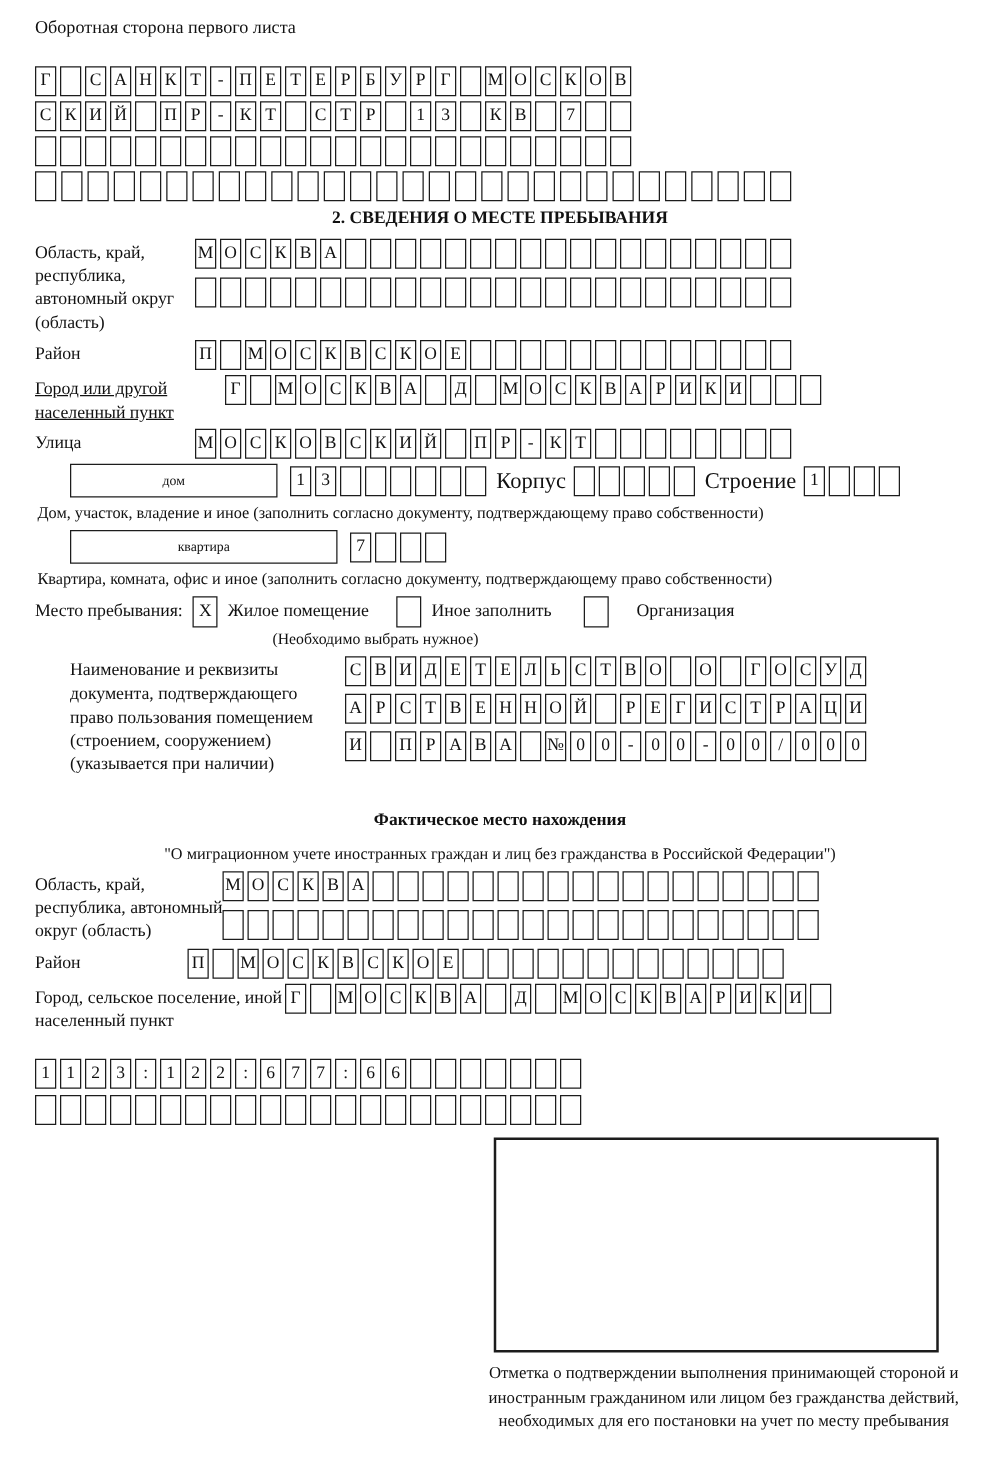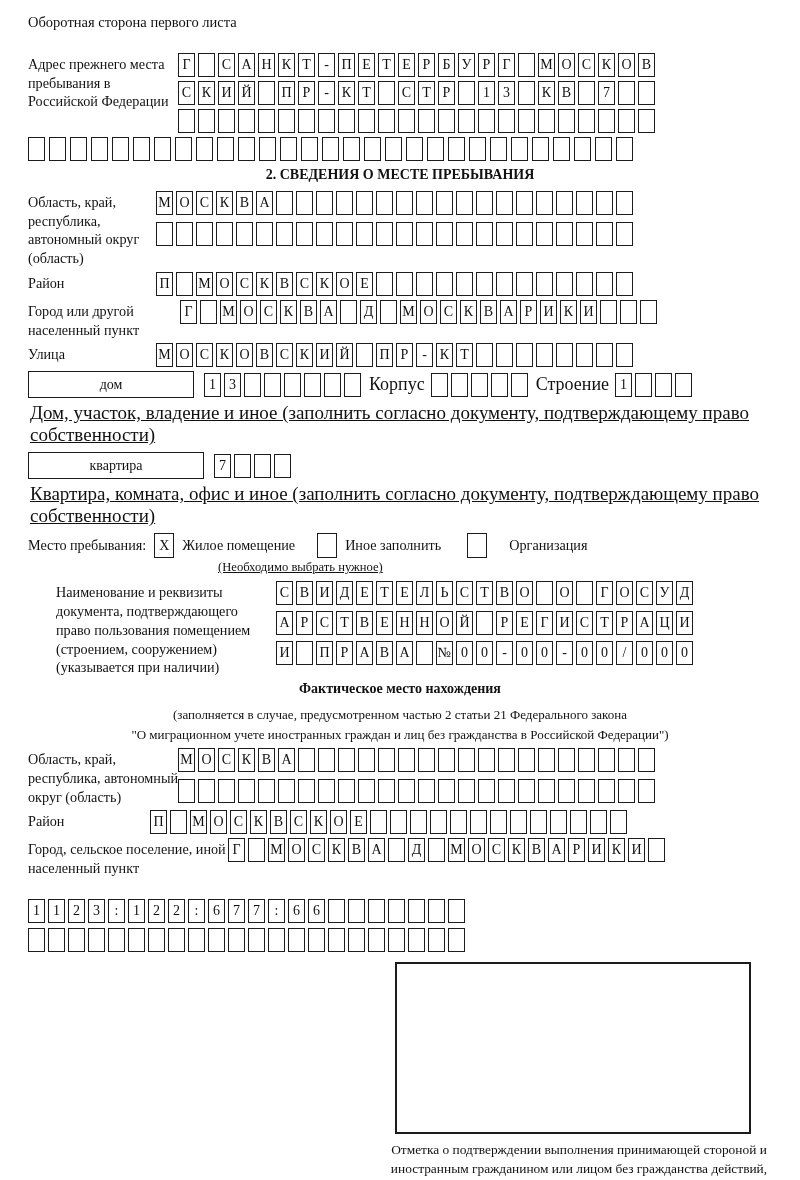--- a/index.html
+++ b/index.html
@@ -19,26 +19,26 @@
   .cells { display: flex; gap: 3px; flex: 0 0 auto; }
   .cellcol { display: flex; flex-direction: column; gap: 4px; }
   .cell {
     width: 17px; height: 24px; border: 1.7px solid #1c1c1c;
     display: inline-flex; align-items: center; justify-content: center;
     font-size: 14px; flex: 0 0 auto; background: #fff;
   }
   .cells.wide { gap: 4px; }
 
   .note { font-size: 12.6px; text-align: center; margin: 2px 0 6px 0; }
-  .note-left { font-size: 19px; margin: 2px 0 6px 2px; text-decoration: underline; }
+  .note-left { font-size: 13px; margin: 2px 0 6px 2px; }
   .heading { font-weight: bold; font-size: 14px; text-align: center; margin: 6px 0 8px 0; }
 
   .widebox {
     height: 27px; border: 1.7px solid #1c1c1c; display: flex;
-    align-items: center; justify-content: center; font-size: 14px;
+    align-items: center; justify-content: center; font-size: 11px; margin-left: 28px;
   }
   .inline-label { font-size: 18px; padding: 4px 6px 0 8px; }
   .checkbox {
     width: 20px; height: 25px; border: 1.7px solid #1c1c1c;
     display: inline-flex; align-items: center; justify-content: center;
     font-size: 14px; flex: 0 0 auto; margin: 0 8px;
   }
   .stay-row { display: flex; align-items: center; font-size: 14.2px; margin: 6px 0 2px 0; }
 
   .actual-note { font-size: 13px; text-align: center; line-height: 1.5; margin-bottom: 4px; }
@@ -53,21 +53,20 @@
   }
 </style>
 </head>
 <body>
 
 <div class="page">
 
   <div class="header-note">Оборотная сторона первого листа</div>
 
   <div class="field" style="margin-top:22px;">
-    <div class="label" style="flex-basis:150px;">Адрес прежнего места пребывания в Российской Федерации</div>
     <div class="cellcol">
       <div class="cells">
           <div class="cell">Г</div>
           <div class="cell"></div>
           <div class="cell">С</div>
           <div class="cell">А</div>
           <div class="cell">Н</div>
           <div class="cell">К</div>
           <div class="cell">Т</div>
           <div class="cell">-</div>
@@ -258,21 +257,21 @@
         <div class="cell"></div>
         <div class="cell"></div>
         <div class="cell"></div>
         <div class="cell"></div>
         <div class="cell"></div>
         <div class="cell"></div>
       </div>
   </div>
 
   <div class="field">
-    <div class="label" style="flex-basis:128px;">Город или другой населенный пункт</div>
+    <div class="label" style="flex-basis:128px;text-decoration:underline;">Город или другой населенный пункт</div>
     <div class="cells" style="margin-left:24px;">
         <div class="cell">Г</div>
         <div class="cell"></div>
         <div class="cell">М</div>
         <div class="cell">О</div>
         <div class="cell">С</div>
         <div class="cell">К</div>
         <div class="cell">В</div>
         <div class="cell">А</div>
         <div class="cell"></div>
@@ -348,40 +347,40 @@
     <div class="cells">
         <div class="cell">1</div>
         <div class="cell"></div>
         <div class="cell"></div>
         <div class="cell"></div>
       </div>
   </div>
   <div class="note-left">Дом, участок, владение и иное (заполнить согласно документу, подтверждающему право собственности)</div>
 
   <div class="field" style="align-items:center;">
-    <div class="widebox" style="width:176px;">квартира</div>
+    <div class="widebox" style="width:214px;">квартира</div>
     <div class="cells" style="margin-left:10px;">
         <div class="cell">7</div>
         <div class="cell"></div>
         <div class="cell"></div>
         <div class="cell"></div>
       </div>
   </div>
   <div class="note-left">Квартира, комната, офис и иное (заполнить согласно документу, подтверждающему право собственности)</div>
 
   <div class="stay-row">
     <span>Место пребывания:</span>
     <span class="checkbox">X</span>
     <span>Жилое помещение</span>
     <span class="checkbox" style="margin-left:22px;"></span>
     <span>Иное заполнить</span>
     <span class="checkbox" style="margin-left:26px;"></span>
     <span style="margin-left:14px;">Организация</span>
   </div>
-  <div class="note" style="text-align:left; margin-left:190px;text-decoration:underline;">(Необходимо выбрать нужное)</div>
+  <div class="note" style="text-align:left; margin-left:190px;">(Необходимо выбрать нужное)</div>
 
   <div class="field">
     <div class="label" style="flex-basis:220px;margin-left:28px;">Наименование и реквизиты документа, подтверждающего право пользования помещением (строением, сооружением) (указывается при наличии)</div>
     <div class="cellcol" style="gap:6px;">
       <div class="cells">
           <div class="cell">С</div>
           <div class="cell">В</div>
           <div class="cell">И</div>
           <div class="cell">Д</div>
           <div class="cell">Е</div>
@@ -444,23 +443,22 @@
           <div class="cell">0</div>
           <div class="cell">0</div>
           <div class="cell">/</div>
           <div class="cell">0</div>
           <div class="cell">0</div>
           <div class="cell">0</div>
         </div>
     </div>
   </div>
 
-  <div class="heading" style="margin-top:4px;">Фактическое место нахождения</div>
+  <div class="heading" style="margin-top:28px;">Фактическое место нахождения</div>
   <div class="actual-note">
-    <div>(заполняется в случае, предусмотренном частью 2 статьи 21 Федерального закона</div>
     <div>"О миграционном учете иностранных граждан и лиц без гражданства в Российской Федерации")</div>
   </div>
 
   <div class="field">
     <div class="label" style="flex-basis:150px;">Область, край, республика, автономный округ (область)</div>
     <div class="cellcol" style="gap:7px;">
       <div class="cells">
           <div class="cell">М</div>
           <div class="cell">О</div>
           <div class="cell">С</div>

